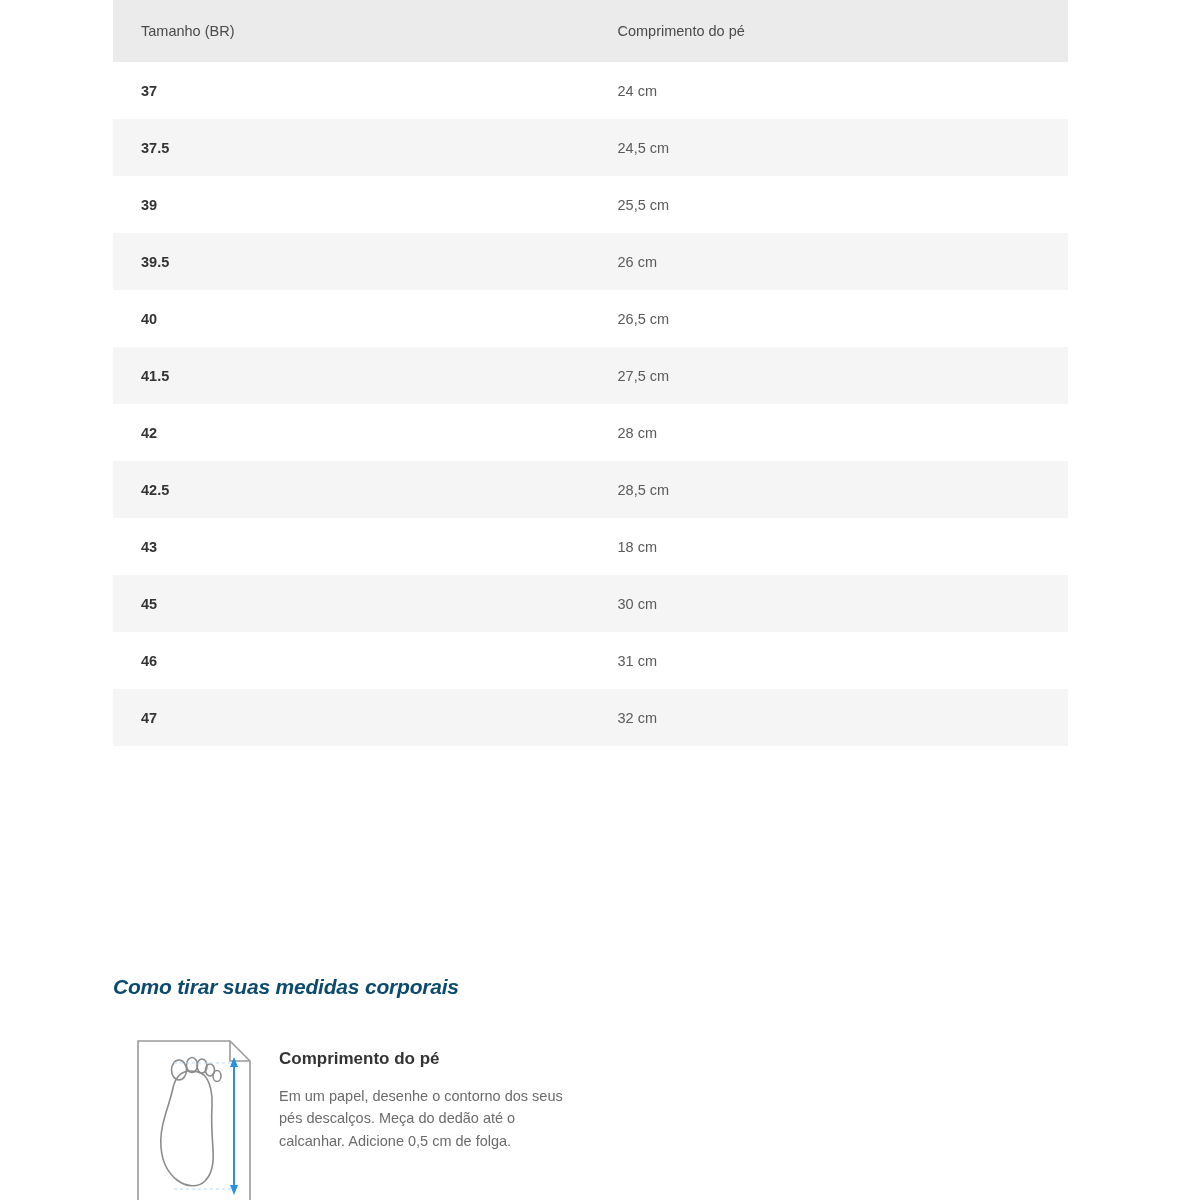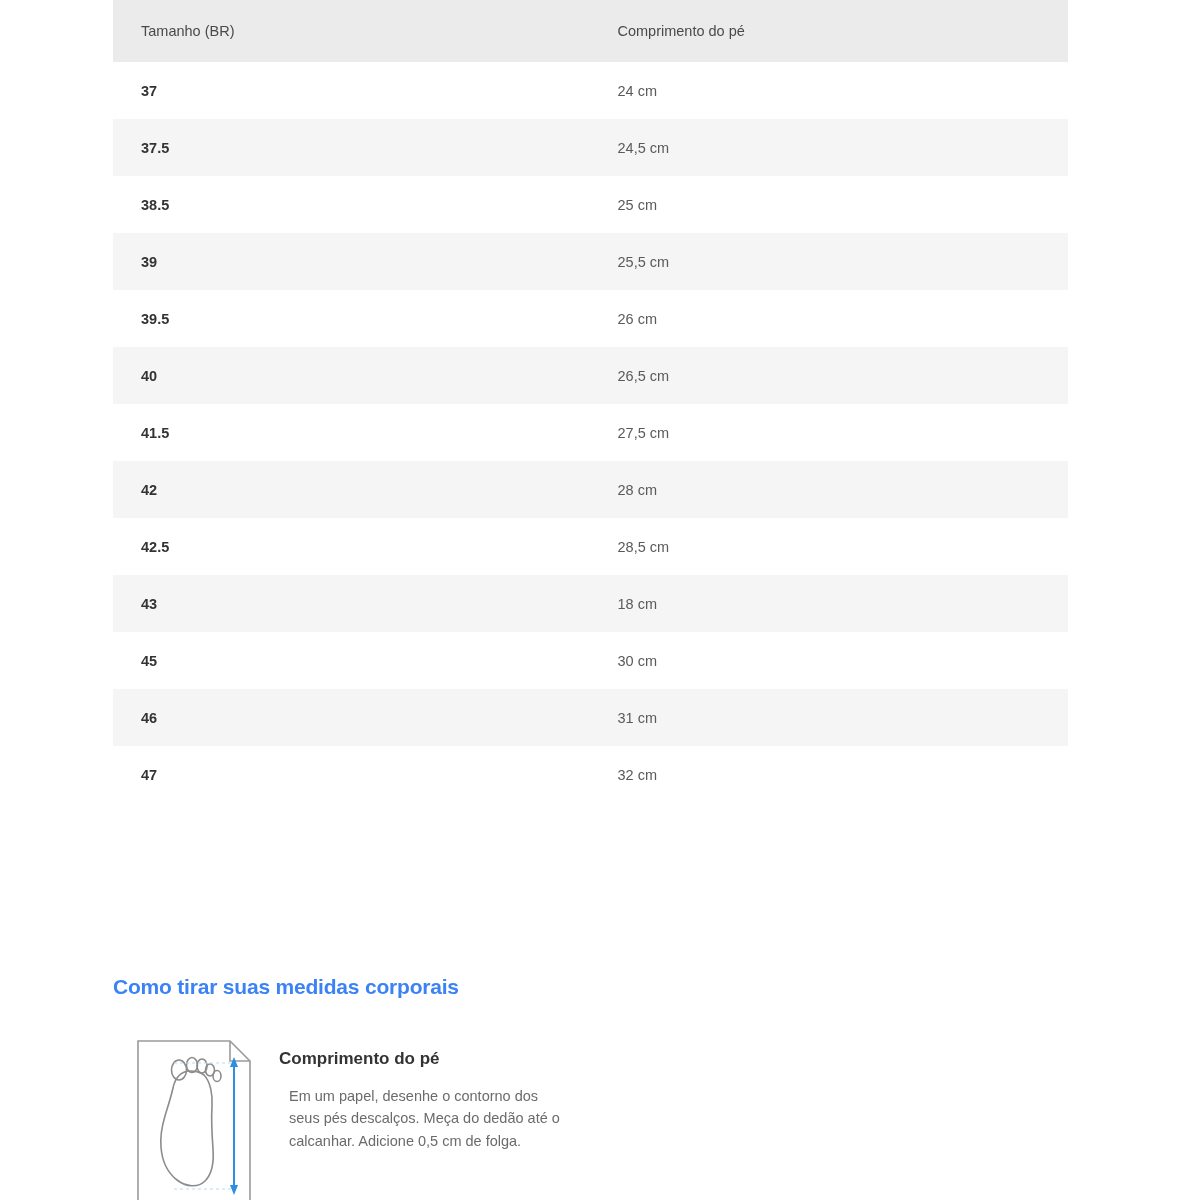--- a/index.html
+++ b/index.html
@@ -65,23 +65,24 @@
   
   .measure-section {
     position: absolute;
     left: 113px;
     top: 975px;
     width: 960px;
   }
   .measure-title {
     font-size: 21px;
     font-weight: bold;
-    color: #3b82f6;
+    color: #0c4a6e;
     letter-spacing: -0.2px;
     margin: 0 0 38px 0;
+    font-style: italic;
   }
   .measure-row {
     display: flex;
     align-items: flex-start;
     gap: 25px;
   }
   .measure-figure {
     width: 120px;
     height: 172px;
     flex: 0 0 120px;
@@ -94,21 +95,21 @@
   .measure-subtitle {
     font-size: 17px;
     font-weight: bold;
     color: #333333;
     margin: 0 0 16px 0;
   }
   .measure-text {
     font-size: 14.5px;
     line-height: 1.55;
     color: #6b6b6b;
-    margin: 10px;
+    margin: 0;
   }
 </style>
 </head>
 <body>
 
 <div class="page">
 
   <table class="size-table">
     <colgroup>
       <col class="col-a">
@@ -121,24 +122,20 @@
       </tr>
     </thead>
     <tbody>
       <tr>
         <td class="col-size">37</td>
         <td class="col-len">24 cm</td>
       </tr>
       <tr>
         <td class="col-size">37.5</td>
         <td class="col-len">24,5 cm</td>
-      </tr>
-      <tr>
-        <td class="col-size">38.5</td>
-        <td class="col-len">25 cm</td>
       </tr>
       <tr>
         <td class="col-size">39</td>
         <td class="col-len">25,5 cm</td>
       </tr>
       <tr>
         <td class="col-size">39.5</td>
         <td class="col-len">26 cm</td>
       </tr>
       <tr>

